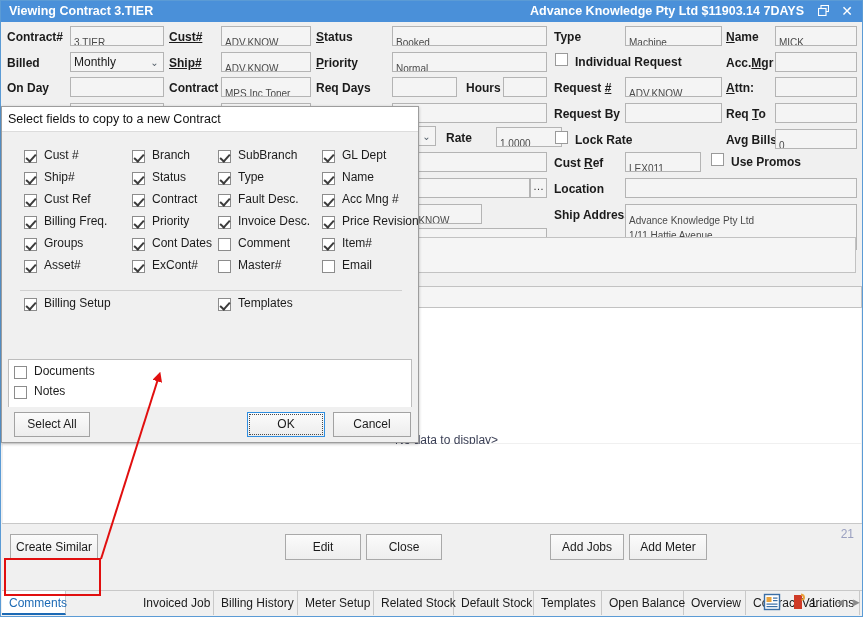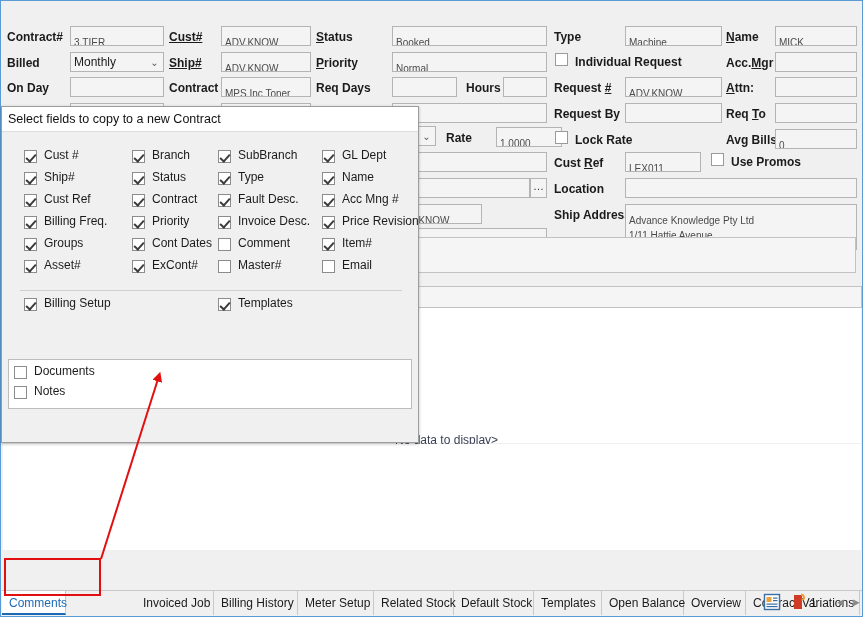--- a/index.html
+++ b/index.html
@@ -92,20 +92,31 @@
 
   
   .anno{position:absolute;left:0;top:0;width:863px;height:617px;pointer-events:none;}
   .redbox{position:absolute;box-sizing:border-box;border:2px solid #e10f0f;}
 </style>
 </head>
 <body>
 
 <div class="app">
 
+  <div class="titlebar">
+    <span class="left">Viewing Contract 3.TIER</span>
+    <span class="right">Advance Knowledge Pty Ltd $11903.14 7DAYS</span>
+    <span class="tb-btn tb-restore">
+      <svg width="11" height="11" viewBox="0 0 11 11" style="vertical-align:-1px">
+        <rect x="3" y="0.5" width="7.5" height="6" fill="none" stroke="#fff" stroke-width="1.1"></rect>
+        <rect x="0.5" y="3.5" width="7.5" height="7" fill="#4a90d9" stroke="#fff" stroke-width="1.1"></rect>
+      </svg>
+    </span>
+    <span class="tb-btn tb-close">✕</span>
+  </div>
 
   <div class="form">
 
     <span class="lbl" style="left:5px;top:8px;">Contract#</span>
     <span class="lbl" style="left:5px;top:34px;">Billed</span>
     <span class="lbl" style="left:5px;top:59px;">On Day</span>
     <span class="lbl" style="left:5px;top:85px;">Last Bill</span>
 
     <div class="fld" style="left:68px;top:4px;width:94px;">3.TIER</div>
     <div class="combo" style="left:68px;top:30px;width:94px;">
@@ -185,20 +196,28 @@
     <div class="fld" style="left:773px;top:107px;width:82px;">0</div>
   </div>
 
   <div class="panel" style="left:7px;top:236px;width:848px;height:36px;"></div>
   <div class="panel" style="left:1px;top:285px;width:860px;height:22px;"></div>
   <div class="gridblank" style="left:2px;top:307px;width:858px;height:135px;">
     <span class="nodata" style="left:385px;top:125px;">&lt;No data to display&gt;</span>
   </div>
   <div class="gridblank" style="left:2px;top:443px;width:858px;height:106px;"></div>
 
+  <div class="btnbar">
+    <span class="pagenum">21</span>
+    <div class="btn" style="left:8px;top:10px;width:88px;">Create Similar</div>
+    <div class="btn" style="left:283px;top:10px;width:76px;">Edit</div>
+    <div class="btn" style="left:364px;top:10px;width:76px;">Close</div>
+    <div class="btn" style="left:548px;top:10px;width:74px;">Add Jobs</div>
+    <div class="btn" style="left:627px;top:10px;width:78px;">Add Meter</div>
+  </div>
 
   <div class="tabbar">
     <div class="tab active" style="left:0px;width:64px;">Comments</div>
     <div class="tab" style="left:64px;width:54px;margin-top:48px;">Active Job</div>
     <div class="tab" style="left:134px;width:78px;">Invoiced Job</div>
     <div class="tab" style="left:212px;width:84px;">Billing History</div>
     <div class="tab" style="left:296px;width:76px;">Meter Setup</div>
     <div class="tab" style="left:372px;width:80px;">Related Stock</div>
     <div class="tab" style="left:452px;width:80px;">Default Stock</div>
     <div class="tab" style="left:532px;width:68px;">Templates</div>
@@ -347,20 +366,25 @@
       <div class="dcb" style="left:5px;top:5px;">
           <span class="box"></span>
           <span class="cap">Documents</span>
         </div>
       <div class="dcb" style="left:5px;top:25px;">
           <span class="box"></span>
           <span class="cap">Notes</span>
         </div>
     </div>
 
+    <div class="dlg-foot">
+      <div class="dbtn" style="left:12px;top:5px;width:76px;"><span>Select All</span></div>
+      <div class="dbtn focus" style="left:245px;top:5px;width:78px;">OK</div>
+      <div class="dbtn" style="left:331px;top:5px;width:78px;">Cancel</div>
+    </div>
   </div>
 
   <svg class="anno">
     <defs>
       <marker id="redhead" markerWidth="5" markerHeight="5" refX="1.2" refY="2.5" orient="auto">
         <path d="M0,0 L5,2.5 L0,5 z" fill="#e10f0f"></path>
       </marker>
     </defs>
     <line x1="100" y1="558" x2="157" y2="378" stroke="#e10f0f" stroke-width="2" marker-end="url(#redhead)"></line>
   </svg>

